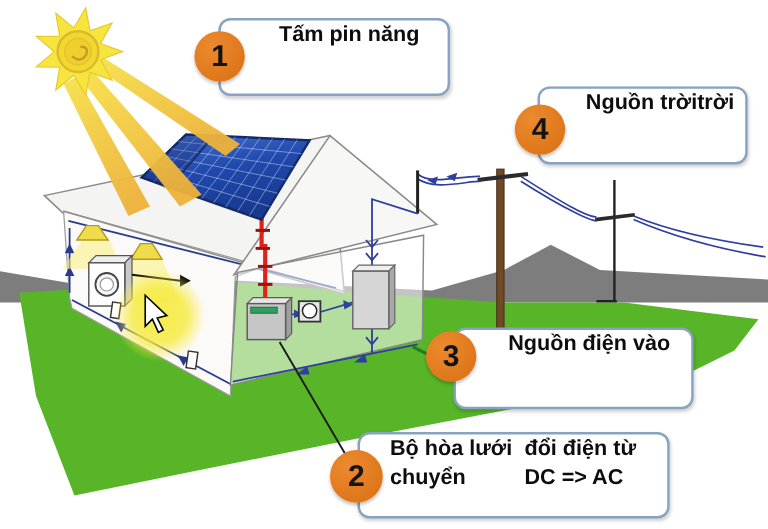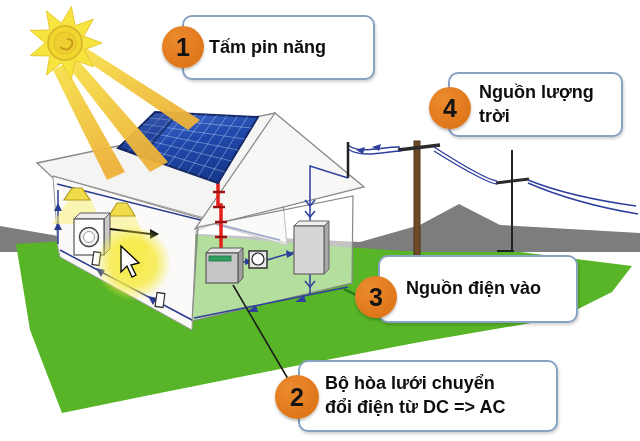--- a/index.html
+++ b/index.html
@@ -5,33 +5,33 @@
   html,body{margin:0;padding:0;background:#ffffff;}
   #stage{
     position:relative;width:640px;height:441px;overflow:hidden;background:#ffffff;
     font-family:"Liberation Sans", sans-serif;
   }
   #scene{position:absolute;left:0;top:0;}
   .callout{
     position:absolute;box-sizing:border-box;background:#ffffff;
     border:2px solid #87a3c2;border-radius:10px;
     box-shadow:1px 2px 3px rgba(0,0,0,0.18);
-    display:flex;flex-direction:column;justify-content:center;
+    display:flex;flex-direction:row;justify-content:center;
     font-weight:700;color:#0d0d0d;font-size:18px;line-height:1.32;
   }
   .badge{
     position:absolute;border-radius:50%;
     background:radial-gradient(circle at 35% 30%, #ec8a2e, #d96f12);
     box-shadow:0 2px 3px rgba(0,0,0,0.25);
     display:flex;align-items:center;justify-content:center;
     font-weight:700;font-size:25px;color:#141414;z-index:5;
   }
   .c1{left:182px;top:15px;width:193px;height:65px;padding-left:25px;}
   .c4{left:448px;top:72px;width:175px;height:65px;padding-left:29px;}
-  .c3{left:378px;top:255px;width:200px;height:68px;padding-left:26px;}
+  .c3{left:378px;top:273px;width:200px;height:68px;padding-left:26px;}
   .c2{left:298px;top:360px;width:260px;height:72px;padding-left:25px;}
   .b1{left:162px;top:26px;width:42px;height:42px;}
   .b4{left:429px;top:87px;width:42px;height:42px;}
   .b3{left:355px;top:276px;width:42px;height:42px;}
   .b2{left:275px;top:375px;width:44px;height:44px;}
 </style>
 </head>
 <body>
 
 <div id="stage">
@@ -210,21 +210,21 @@
   <line x1="233" y1="285" x2="291" y2="384" stroke="#1c1c1c" stroke-width="1.6"></line>
   <line x1="344" y1="289" x2="360" y2="297" stroke="#1e7d1e" stroke-width="2.5"></line>
 </svg>
 
 <div class="callout c1">
   <div>Tấm pin năng</div>
 </div>
 <div class="badge b1">1</div>
 
 <div class="callout c4">
-  <div>Nguồn lượng</div>
+  <div>Nguồn trời</div>
   <div>trời</div>
 </div>
 <div class="badge b4">4</div>
 
 <div class="callout c3">
   <div>Nguồn điện vào</div>
 </div>
 <div class="badge b3">3</div>
 
 <div class="callout c2">

